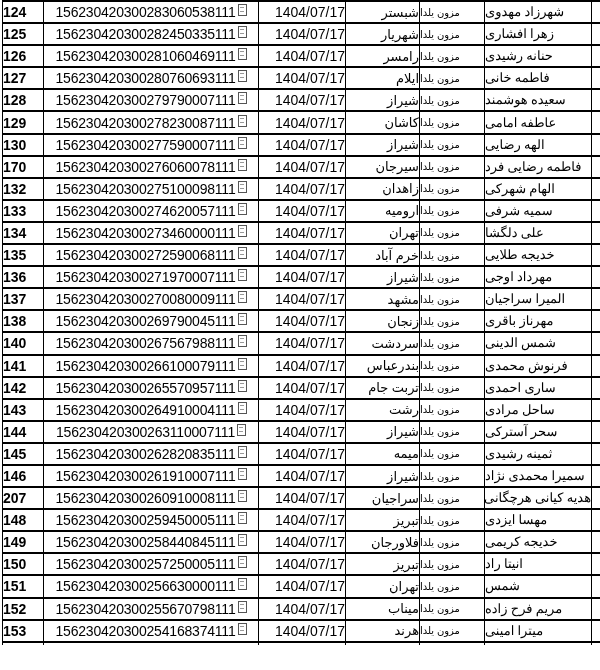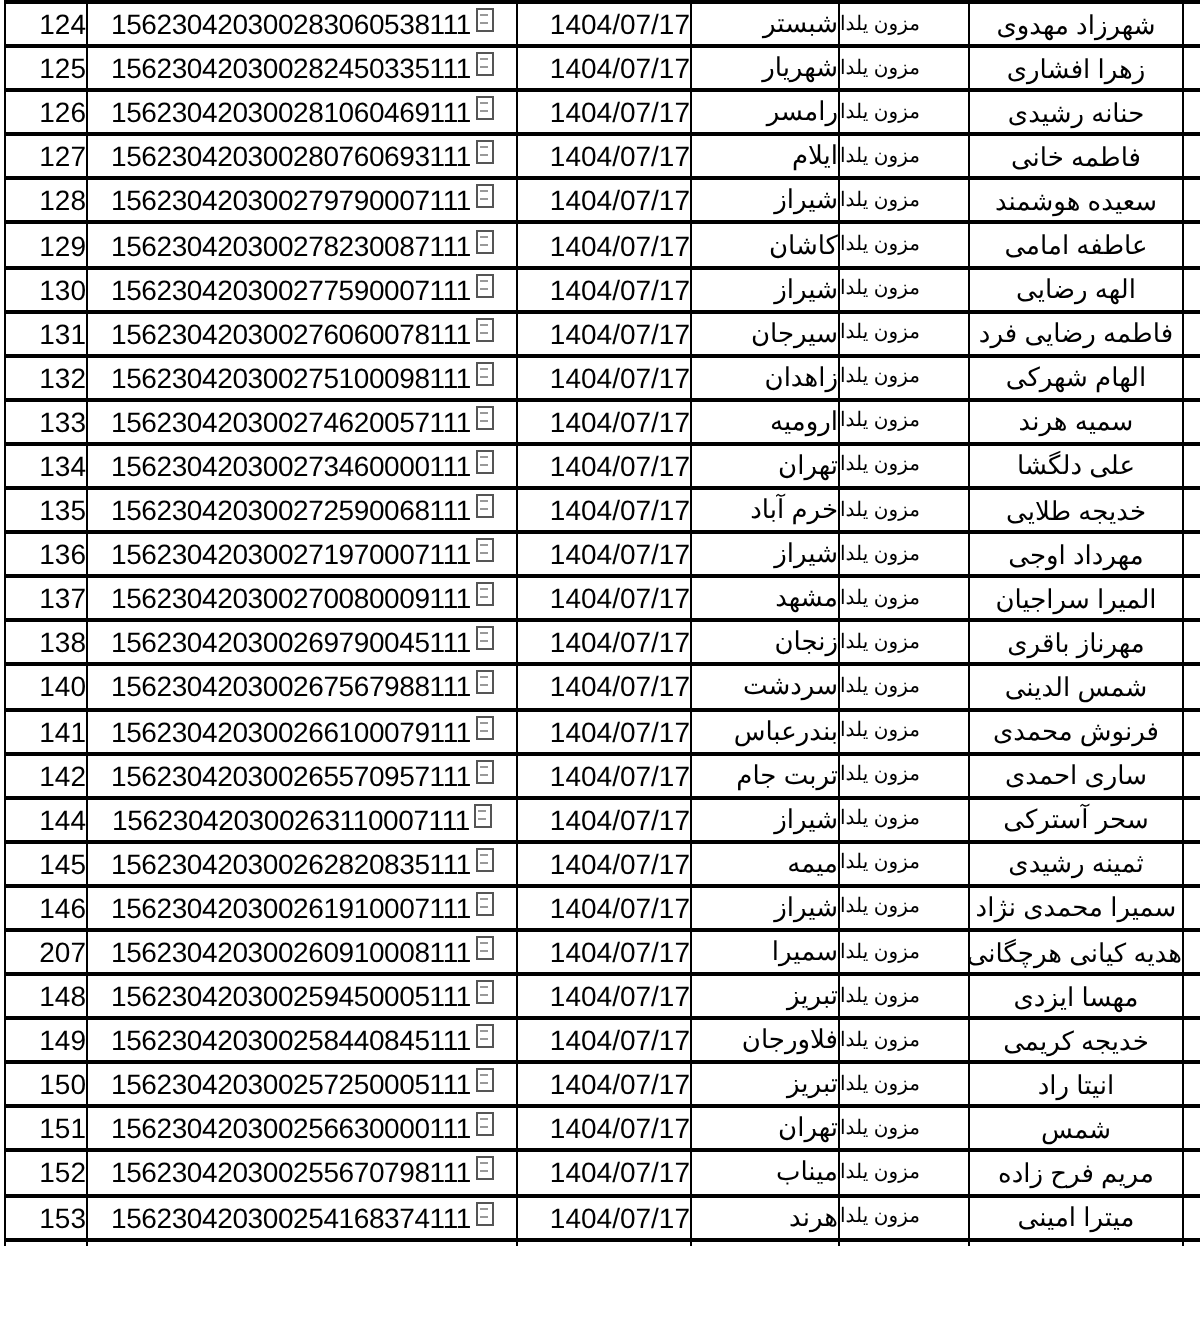--- a/index.html
+++ b/index.html
@@ -31,24 +31,25 @@
     border-bottom: 2px solid #000;
     height: 20.1px;
     padding: 0;
     overflow: hidden;
     white-space: nowrap;
     vertical-align: middle;
     background: #ffffff;
     color: #000;
   }
   td.c-no {
-    text-align: right;
+    text-align: left;
     padding-right: 3px;
     font-family: "Liberation Sans", "DejaVu Sans", sans-serif;
     font-size: 14px;
+    font-weight: bold;
   }
   td.c-barcode {
     text-align: center;
     padding-left: 3px;
     font-family: "Liberation Sans", "DejaVu Sans", sans-serif;
     font-size: 14px;
     letter-spacing: -0.2px;
   }
   td.c-date {
     text-align: right;
@@ -64,23 +65,23 @@
   }
   td.c-sender {
     direction: rtl;
     text-align: left;
     padding-left: 3px;
     font-family: "Liberation Sans", "DejaVu Sans", sans-serif;
     font-size: 10px;
   }
   td.c-name {
     direction: rtl;
-    text-align: center;
+    text-align: left;
     padding-right: 8px;
-    font-family: Liberation Sans, sans-serif;
+    font-family: Liberation Serif, serif;
     font-size: 13px;
   }
   td.c-empty {
     background: #ffffff;
   }
   .tofu {
     display: inline-block;
     width: 7px;
     height: 10px;
     border: 1px solid #555;
@@ -167,21 +168,21 @@
         <tr>
           <td class="c-no"><span>130</span></td>
           <td class="c-barcode"><span>156230420300277590007111</span><span class="tofu"></span></td>
           <td class="c-date"><span>1404/07/17</span></td>
           <td class="c-city"><span>شيراز</span></td>
           <td class="c-sender"><span>مزون يلدا</span></td>
           <td class="c-name"><span>الهه رضايى</span></td>
           <td class="c-empty"></td>
         </tr>
         <tr>
-          <td class="c-no"><span>131</span></td>
+          <td class="c-no"><span>170</span></td>
           <td class="c-barcode"><span>156230420300276060078111</span><span class="tofu"></span></td>
           <td class="c-date"><span>1404/07/17</span></td>
           <td class="c-city"><span>سيرجان</span></td>
           <td class="c-sender"><span>مزون يلدا</span></td>
           <td class="c-name"><span>فاطمه رضايى فرد</span></td>
           <td class="c-empty"></td>
         </tr>
         <tr>
           <td class="c-no"><span>132</span></td>
           <td class="c-barcode"><span>156230420300275100098111</span><span class="tofu"></span></td>
@@ -190,21 +191,21 @@
           <td class="c-sender"><span>مزون يلدا</span></td>
           <td class="c-name"><span>الهام شهركى</span></td>
           <td class="c-empty"></td>
         </tr>
         <tr>
           <td class="c-no"><span>133</span></td>
           <td class="c-barcode"><span>156230420300274620057111</span><span class="tofu"></span></td>
           <td class="c-date"><span>1404/07/17</span></td>
           <td class="c-city"><span>اروميه</span></td>
           <td class="c-sender"><span>مزون يلدا</span></td>
-          <td class="c-name"><span>سميه هرند</span></td>
+          <td class="c-name"><span>سميه شرفى</span></td>
           <td class="c-empty"></td>
         </tr>
         <tr>
           <td class="c-no"><span>134</span></td>
           <td class="c-barcode"><span>156230420300273460000111</span><span class="tofu"></span></td>
           <td class="c-date"><span>1404/07/17</span></td>
           <td class="c-city"><span>تهران</span></td>
           <td class="c-sender"><span>مزون يلدا</span></td>
           <td class="c-name"><span>على دلگشا</span></td>
           <td class="c-empty"></td>
@@ -266,20 +267,29 @@
         <tr>
           <td class="c-no"><span>142</span></td>
           <td class="c-barcode"><span>156230420300265570957111</span><span class="tofu"></span></td>
           <td class="c-date"><span>1404/07/17</span></td>
           <td class="c-city"><span>تربت جام</span></td>
           <td class="c-sender"><span>مزون يلدا</span></td>
           <td class="c-name"><span>سارى احمدى</span></td>
           <td class="c-empty"></td>
         </tr>
         <tr>
+          <td class="c-no"><span>143</span></td>
+          <td class="c-barcode"><span>156230420300264910004111</span><span class="tofu"></span></td>
+          <td class="c-date"><span>1404/07/17</span></td>
+          <td class="c-city"><span>رشت</span></td>
+          <td class="c-sender"><span>مزون يلدا</span></td>
+          <td class="c-name"><span>ساحل مرادى</span></td>
+          <td class="c-empty"></td>
+        </tr>
+        <tr>
           <td class="c-no"><span>144</span></td>
           <td class="c-barcode"><span>156230420300263110007111</span><span class="tofu"></span></td>
           <td class="c-date"><span>1404/07/17</span></td>
           <td class="c-city"><span>شيراز</span></td>
           <td class="c-sender"><span>مزون يلدا</span></td>
           <td class="c-name"><span>سحر آستركى</span></td>
           <td class="c-empty"></td>
         </tr>
         <tr>
           <td class="c-no"><span>145</span></td>
@@ -296,21 +306,21 @@
           <td class="c-date"><span>1404/07/17</span></td>
           <td class="c-city"><span>شيراز</span></td>
           <td class="c-sender"><span>مزون يلدا</span></td>
           <td class="c-name"><span>سميرا محمدى نژاد</span></td>
           <td class="c-empty"></td>
         </tr>
         <tr>
           <td class="c-no"><span>207</span></td>
           <td class="c-barcode"><span>156230420300260910008111</span><span class="tofu"></span></td>
           <td class="c-date"><span>1404/07/17</span></td>
-          <td class="c-city"><span>سميرا</span></td>
+          <td class="c-city"><span>سراجيان</span></td>
           <td class="c-sender"><span>مزون يلدا</span></td>
           <td class="c-name"><span>هديه كيانى هرچگانى</span></td>
           <td class="c-empty"></td>
         </tr>
         <tr>
           <td class="c-no"><span>148</span></td>
           <td class="c-barcode"><span>156230420300259450005111</span><span class="tofu"></span></td>
           <td class="c-date"><span>1404/07/17</span></td>
           <td class="c-city"><span>تبريز</span></td>
           <td class="c-sender"><span>مزون يلدا</span></td>

